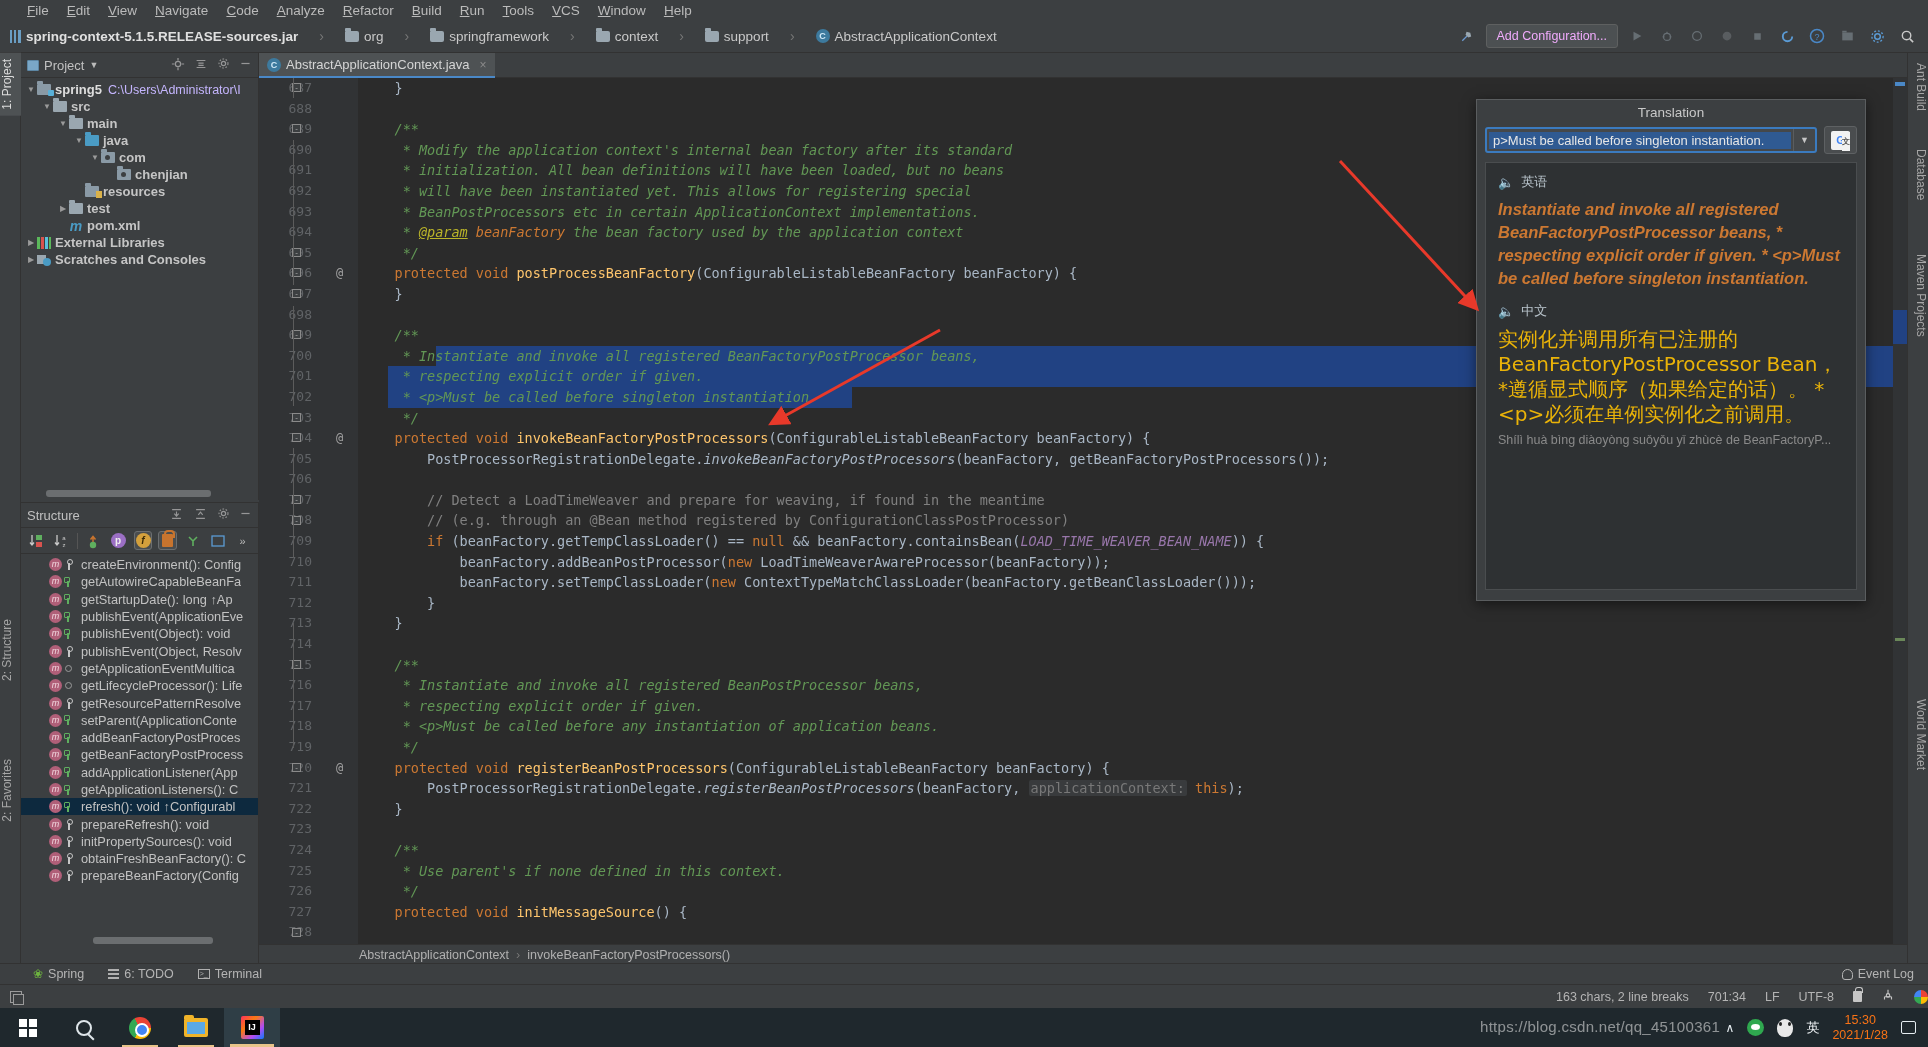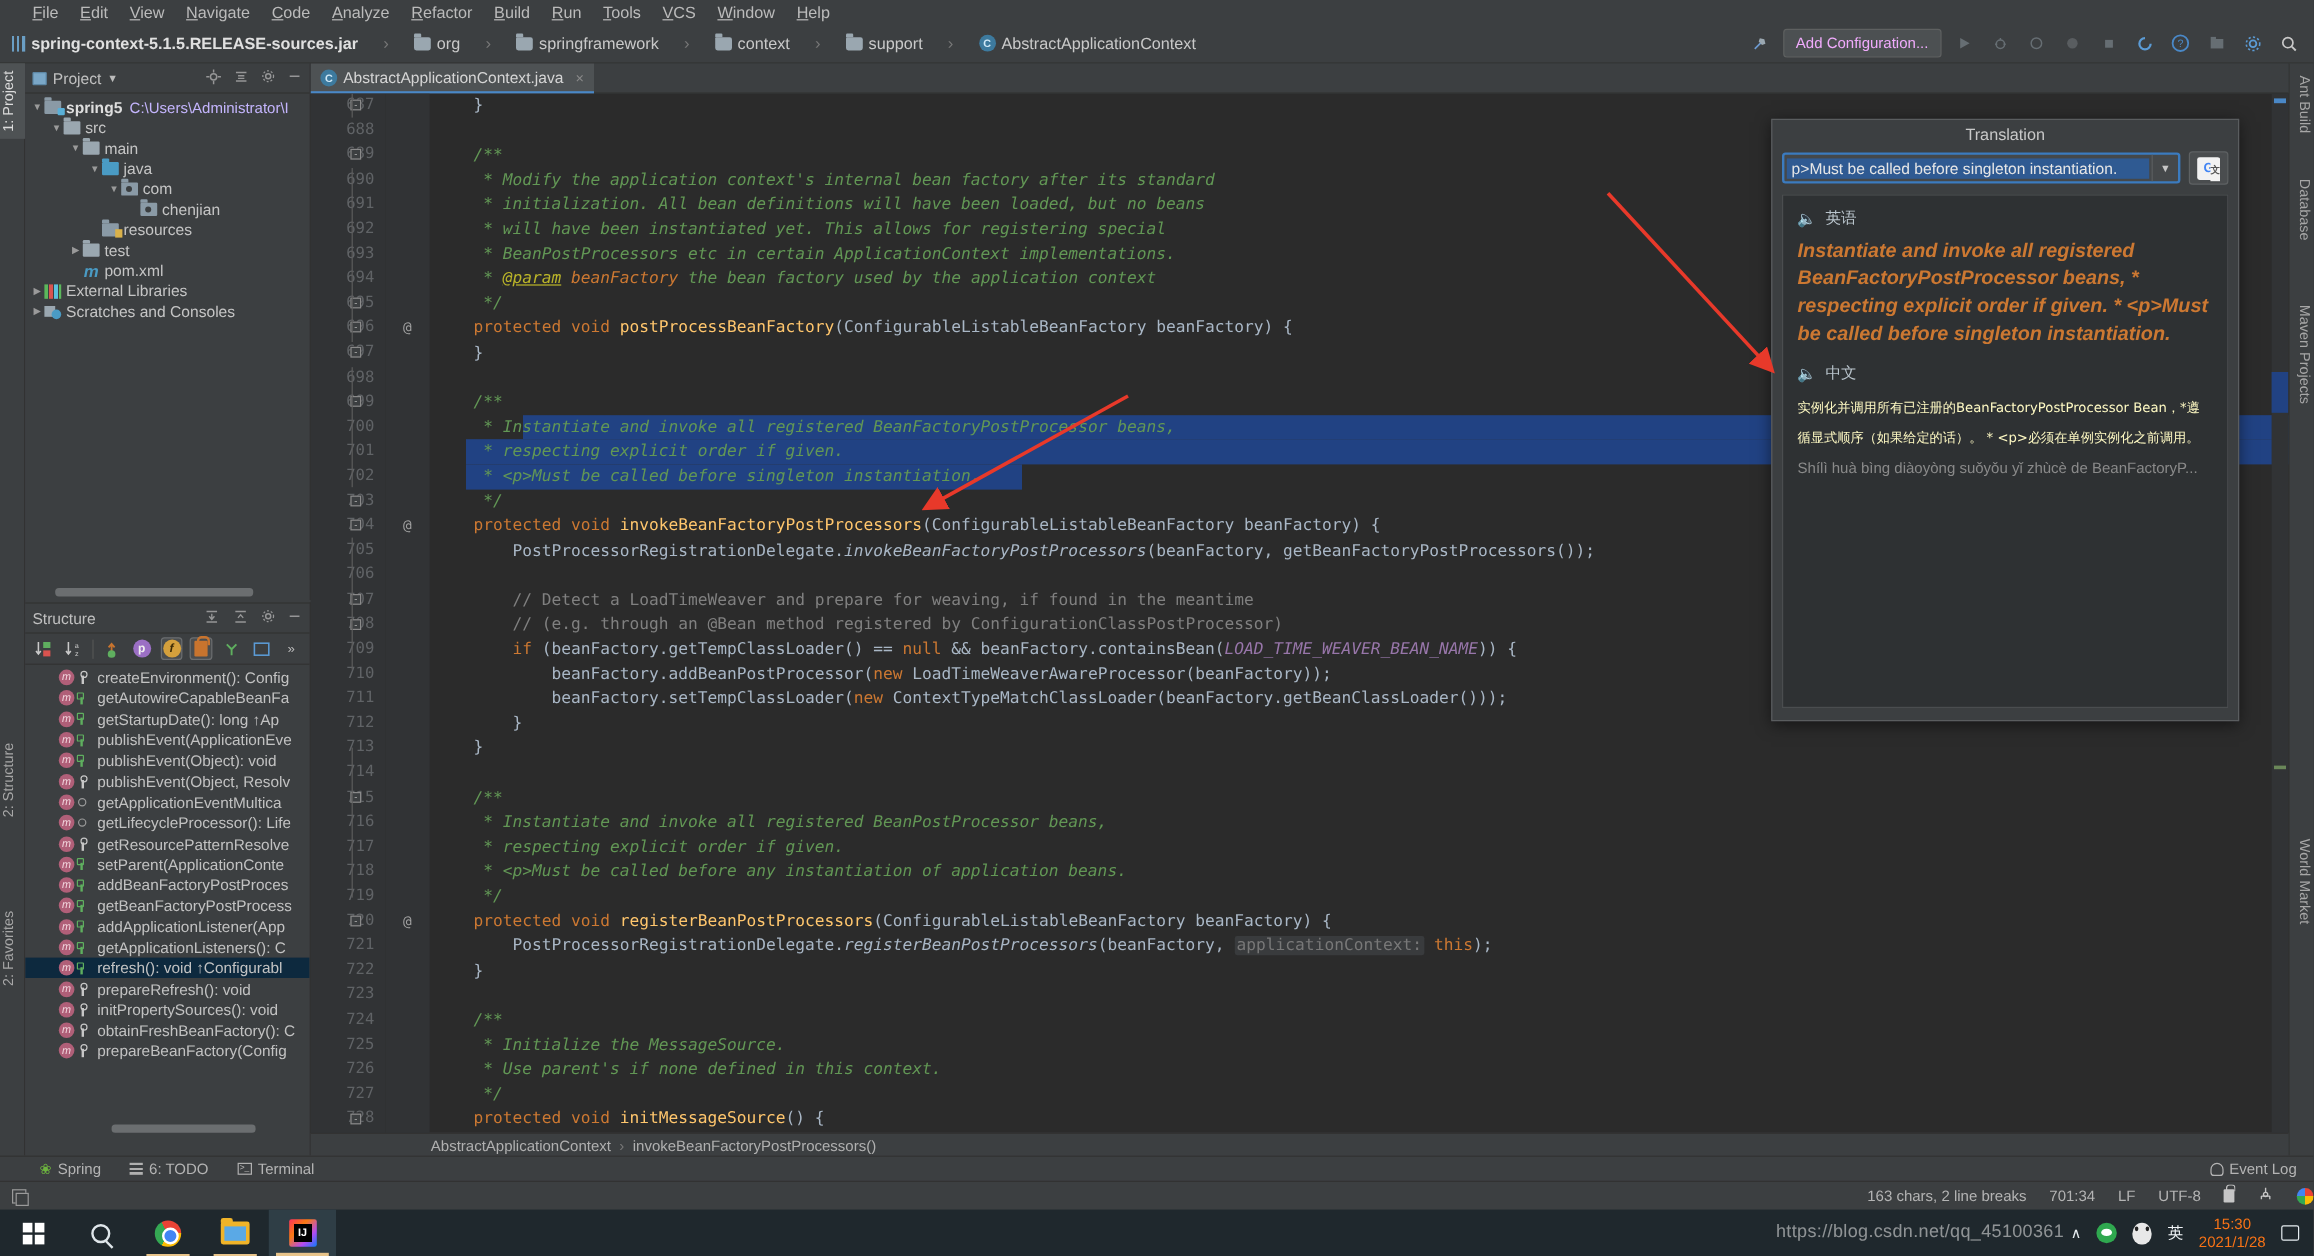--- a/index.html
+++ b/index.html
@@ -80,21 +80,21 @@
     font-size: 13px; color: #c0c0c0; border-bottom: 1px solid #323232;
   }
   .panelhead .ph-title { display:flex; align-items:center; gap:5px; }
   .ph-icons { margin-left: auto; display: flex; align-items: center; gap: 9px; opacity: .75; }
   .sq-blue { width: 12px; height: 11px; background: #7aa7c7; border: 1px solid #5d87a5; border-radius: 1px; }
   .caret { font-size: 9px; color: #bbb; }
 
   .tree { padding-top: 3px; font-size: 13px; overflow: hidden; height: 420px; }
   .tnode { display: flex; align-items: center; height: 17px; white-space: nowrap; color: #c5c5c5; }
   .tnode .arrow { width: 12px; text-align: center; font-size: 8px; color: #9a9a9a; flex: 0 0 12px; }
-  .tnode .lbl { margin-left: 4px; }
+  .tnode .lbl { margin-left: 4px; font-weight: bold; }
   .tnode .sub { color: #c4b5fd; margin-left: 6px; font-size: 12.5px; }
   .tnode.root .lbl { font-weight: bold; color: #dedede; }
   .f-mod { width: 14px; height: 11px; background: #8a9aa6; position: relative; border-radius: 1px; }
   .f-mod:before { content:''; position:absolute; left:0; top:-3px; width:6px; height:3px; background:#8a9aa6; border-radius:1px 1px 0 0;}
   .f-mod:after { content:''; position:absolute; right:-3px; bottom:-1px; width:6px; height:6px; background:#59b0d8; border-radius:1px;}
   .f-plain { width: 14px; height: 11px; background: #9aa7b0; position: relative; border-radius: 1px; }
   .f-plain:before { content:''; position:absolute; left:0; top:-3px; width:6px; height:3px; background:#9aa7b0; border-radius:1px 1px 0 0;}
   .f-src { width: 14px; height: 11px; background: #4a9bc4; position: relative; border-radius: 1px; }
   .f-src:before { content:''; position:absolute; left:0; top:-3px; width:6px; height:3px; background:#4a9bc4; border-radius:1px 1px 0 0;}
   .f-pkg { width: 14px; height: 11px; background: #8a9aa6; position: relative; border-radius: 1px; }
@@ -233,21 +233,21 @@
   .tr-lang { flex: 1; text-align: center; }
   .tr-lang .cv { font-size: 8px; color: #bbb; margin-left: 3px; }
   .tr-swap { width: 40px; text-align: center; color: #c4c4c4; font-size: 14px; }
   .tr-content { padding: 10px 12px; }
   .tr-secthead { display: flex; align-items: center; gap: 7px; color: #b9c4cc; font-size: 13px; margin-bottom: 7px; }
   .spk { font-size: 13px; color: #c9c9c9; }
   .tr-en {
     color: #cc7832; font-style: italic; font-weight: bold; font-size: 16.5px; line-height: 23px;
     margin-bottom: 12px;
   }
-  .tr-zh { color: #fef9c3; font-size: 11px; line-height: 25px; margin-bottom: 6px;
+  .tr-zh { color: #eab308; font-size: 20px; line-height: 25px; margin-bottom: 6px;
            font-family: "DejaVu Sans", sans-serif; }
   .tr-pinyin { color: #8a8a8a; font-size: 12.5px; }
 
   
   .arrowsvg { position: absolute; left: 0; top: 0; width: 1928px; height: 1047px; pointer-events: none; }
 
   
   .editcrumb {
     position: absolute; left: 259px; top: 944px; width: 1648px; height: 21px;
     background: #3c3f41; display: flex; align-items: center; padding-left: 100px;
@@ -908,21 +908,20 @@
         <div class="cl">    <span class="c-cmt">/**</span></div>
         <div class="cl">     <span class="c-cmt">* Instantiate and invoke all registered BeanPostProcessor beans,</span></div>
         <div class="cl">     <span class="c-cmt">* respecting explicit order if given.</span></div>
         <div class="cl">     <span class="c-cmt">* &lt;p&gt;Must be called before any instantiation of application beans.</span></div>
         <div class="cl">     <span class="c-cmt">*/</span></div>
         <div class="cl">    <span class="c-kw">protected void </span><span class="c-meth">registerBeanPostProcessors</span>(ConfigurableListableBeanFactory beanFactory) {</div>
         <div class="cl">        PostProcessorRegistrationDelegate.<span class="c-italic">registerBeanPostProcessors</span>(beanFactory, <span class="c-hint">applicationContext:</span> <span class="c-kw">this</span>);</div>
         <div class="cl">    }</div>
         <div class="cl">&nbsp;</div>
         <div class="cl">    <span class="c-cmt">/**</span></div>
-        <div class="cl">     <span class="c-cmt">* Initialize the MessageSource.</span></div>
         <div class="cl">     <span class="c-cmt">* Use parent's if none defined in this context.</span></div>
         <div class="cl">     <span class="c-cmt">*/</span></div>
         <div class="cl">    <span class="c-kw">protected void </span><span class="c-meth">initMessageSource</span>() {</div>
       </div>
     <div class="markerbar">
       <div class="mk" style="top:4px;background:#4a88c7;height:4px;"></div>
       <div class="mk" style="top:232px;background:#214283;height:34px;width:14px;right:0;"></div>
       <div class="mk" style="top:560px;background:#6a8759;"></div>
     </div>
   </div>

